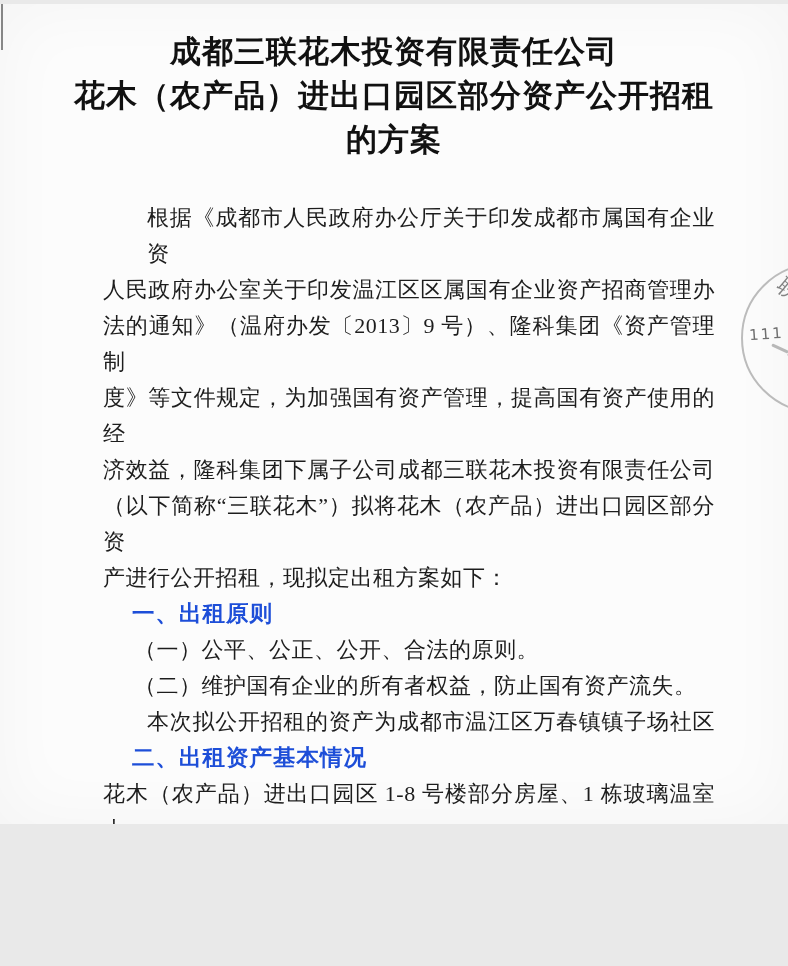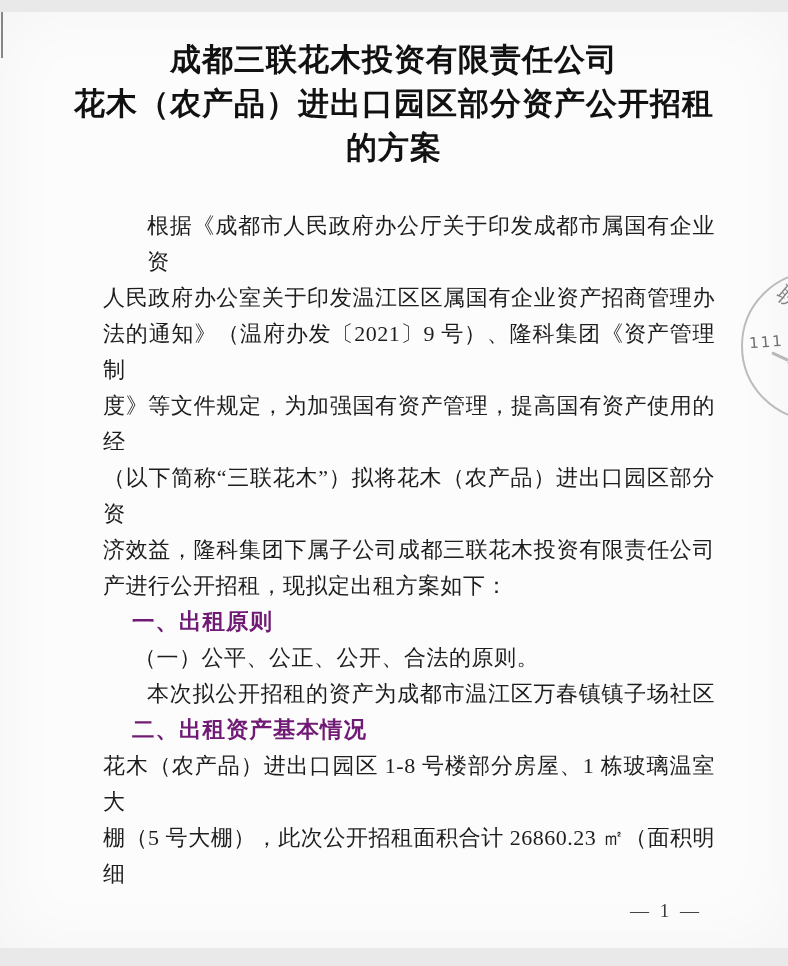--- a/index.html
+++ b/index.html
@@ -1,19 +1,19 @@
 <!DOCTYPE html>
 <html><head>
 <meta charset="utf-8">
 <style>
   html,body{margin:0;padding:0;background:#e9e9e9;}
   .page{
     position:relative;
-    width:788px;height:936px;
-    margin:12px auto;
+    width:788px;height:820px;
+    margin:4px auto;
     background:#fcfcfc;
     overflow:hidden;
     font-family:"Liberation Serif", serif;
     color:#1d1d1d;
     box-shadow:inset 0 0 70px rgba(0,0,0,0.035);
   }
   
   .edge-artifact{
     position:absolute;left:1px;top:0;width:2px;height:46px;
     background:#4a4a4a;opacity:.65;
@@ -44,21 +44,21 @@
     text-align:justify;
     text-align-last:justify;
   }
   .first{padding-left:44px;}
   .item{padding-left:31px;}
   .heading{
     padding-left:29px;
     font-family:"Liberation Sans", sans-serif;
     font-weight:bold;
     font-size:22.5px;
-    color:#701a75;
+    color:#1d4ed8;
     letter-spacing:1px;
   }
   
   .footer{
     position:absolute;top:888px;left:630px;
     font-size:19px;letter-spacing:3px;color:#3a3a3a;
   }
   
   .stamp{
     position:absolute;left:741px;top:259px;
@@ -97,29 +97,30 @@
 
   <div class="title-block">
     <div class="title-line">成都三联花木投资有限责任公司</div>
     <div class="title-line">花木（农产品）进出口园区部分资产公开招租</div>
     <div class="title-line">的方案</div>
   </div>
 
   <div class="content">
     <div class="line first fill">根据《成都市人民政府办公厅关于印发成都市属国有企业资</div>
     <div class="line fill">人民政府办公室关于印发温江区区属国有企业资产招商管理办</div>
-    <div class="line fill">法的通知》（温府办发〔2021〕9 号）、隆科集团《资产管理制</div>
+    <div class="line fill">法的通知》（温府办发〔2013〕9 号）、隆科集团《资产管理制</div>
     <div class="line fill">度》等文件规定，为加强国有资产管理，提高国有资产使用的经</div>
+    <div class="line fill">济效益，隆科集团下属子公司成都三联花木投资有限责任公司</div>
     <div class="line fill">（以下简称“三联花木”）拟将花木（农产品）进出口园区部分资</div>
-    <div class="line fill">济效益，隆科集团下属子公司成都三联花木投资有限责任公司</div>
     <div class="line">产进行公开招租，现拟定出租方案如下：</div>
 
     <div class="line heading">一、出租原则</div>
 
     <div class="line item">（一）公平、公正、公开、合法的原则。</div>
+    <div class="line item">（二）维护国有企业的所有者权益，防止国有资产流失。</div>
 
     <div class="line first fill">本次拟公开招租的资产为成都市温江区万春镇镇子场社区</div>
 
     <div class="line heading">二、出租资产基本情况</div>
     <div class="line fill">花木（农产品）进出口园区 1-8 号楼部分房屋、1 栋玻璃温室大</div>
     <div class="line fill">棚（5 号大棚），此次公开招租面积合计 26860.23 ㎡（面积明细</div>
 
   </div>
 
   <div class="stamp">

